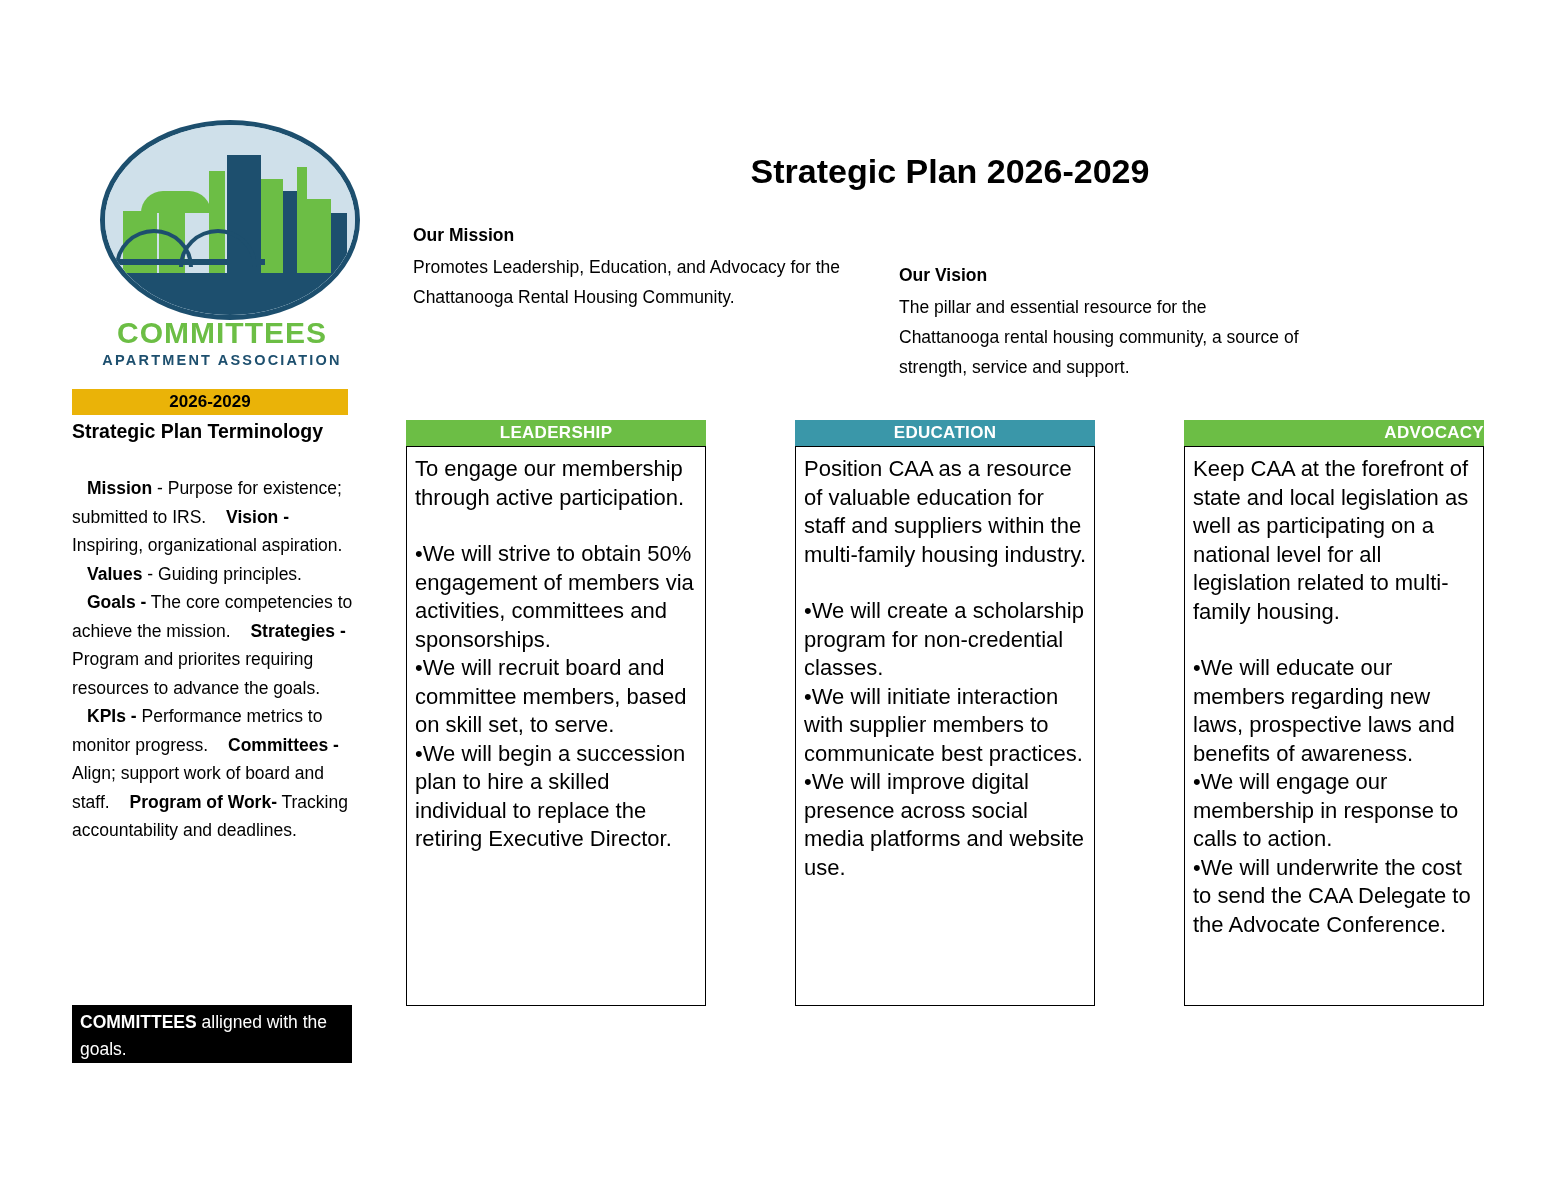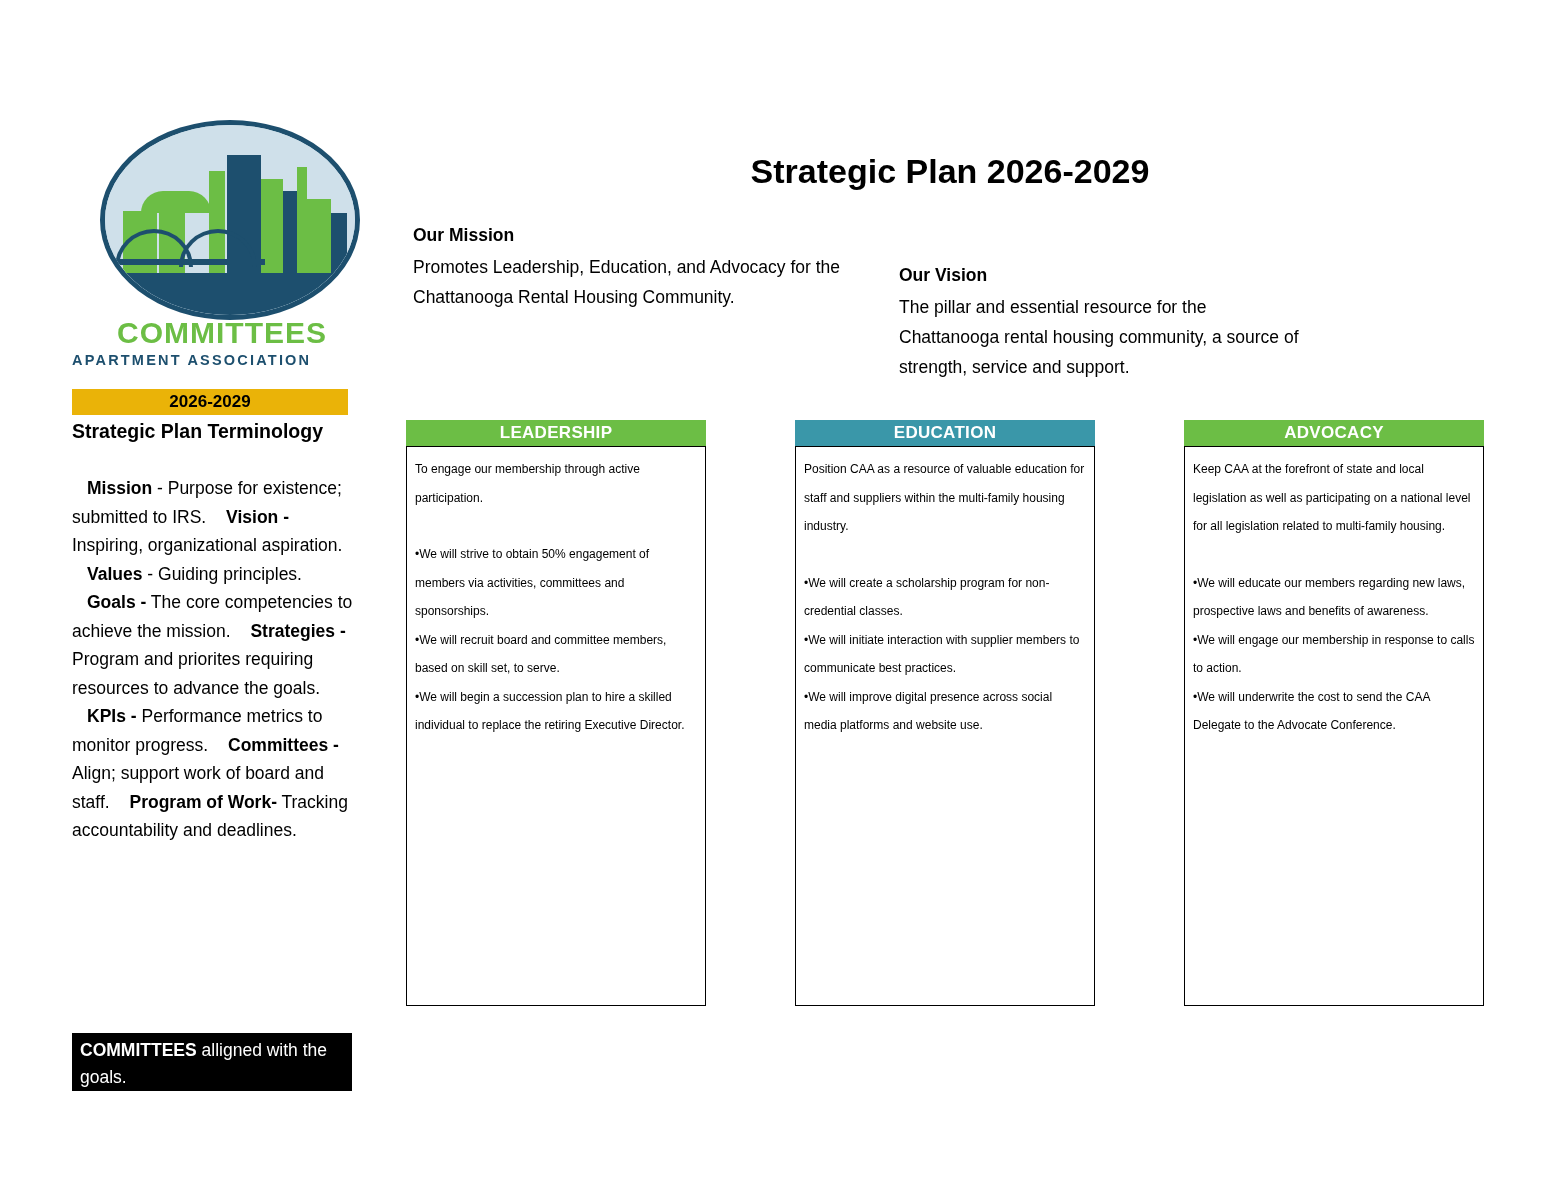--- a/index.html
+++ b/index.html
@@ -56,21 +56,21 @@
     font-weight: bold;
     letter-spacing: 1px;
     color: #6cbe45;
     font-family: "Liberation Sans", sans-serif;
   }
   #logo-sub {
     position: absolute;
     left: 0;
     top: 232px;
     width: 300px;
-    text-align: left;
+    text-align: center;
     font-size: 14.5px;
     font-weight: bold;
     letter-spacing: 2.2px;
     color: #1d4f6e;
   }
 
   
   #doc-title {
     position: absolute;
     left: 410px;
@@ -122,41 +122,40 @@
     left: 72px;
     top: 1005px;
     width: 280px;
     height: 58px;
     background: #000000;
     color: #ffffff;
     font-size: 17.5px;
     line-height: 27px;
     padding: 4px 8px 0 8px;
     box-sizing: border-box;
-    margin-top: 28px;
   }
   #committee-bar b { font-weight: bold; }
 
   
   .pillar { position: absolute; top: 420px; width: 300px; }
   .pillar-head {
     height: 26px;
     line-height: 26px;
     text-align: center;
     color: #ffffff;
     font-weight: bold;
     font-size: 17px;
     letter-spacing: 0.3px;
   }
   .pillar-box {
     border: 1px solid #000000;
     height: 560px;
     padding: 8px 6px 0 8px;
     box-sizing: border-box;
-    font-size: 12px;
+    font-size: 22px;
     line-height: 28.5px;
     overflow: hidden;
   }
   #pillar-leadership { left: 406px; }
   #pillar-education  { left: 795px; }
   #pillar-advocacy   { left: 1184px; }
   .blank-line { height: 28px; }
 </style>
 </head>
 <body>
@@ -218,21 +217,21 @@
   <div class="pillar-box">
       <div>Position CAA as a resource of valuable education for staff and suppliers within the multi-family housing industry.</div>
       <div class="blank-line"></div>
       <div>•We will create a scholarship program for non-credential classes.</div>
       <div>•We will initiate interaction with supplier members to communicate best practices.</div>
       <div>•We will improve digital presence across social media platforms and website use.</div>
     </div>
 </div>
 
 <div class="pillar" id="pillar-advocacy">
-  <div class="pillar-head" style="background: rgb(108, 190, 69);">ADVOCACY</div>
+  <div class="pillar-head" style="background: rgb(108, 190, 69); text-align: right;">ADVOCACY</div>
   <div class="pillar-box">
       <div>Keep CAA at the forefront of state and local legislation as well as participating on a national level for all legislation related to multi-family housing.</div>
       <div class="blank-line"></div>
       <div>•We will educate our members regarding new laws, prospective laws and benefits of awareness.</div>
       <div>•We will engage our membership in response to calls to action.</div>
       <div>•We will underwrite the cost to send the CAA Delegate to the Advocate Conference.</div>
     </div>
 </div>
 
 </body></html>

